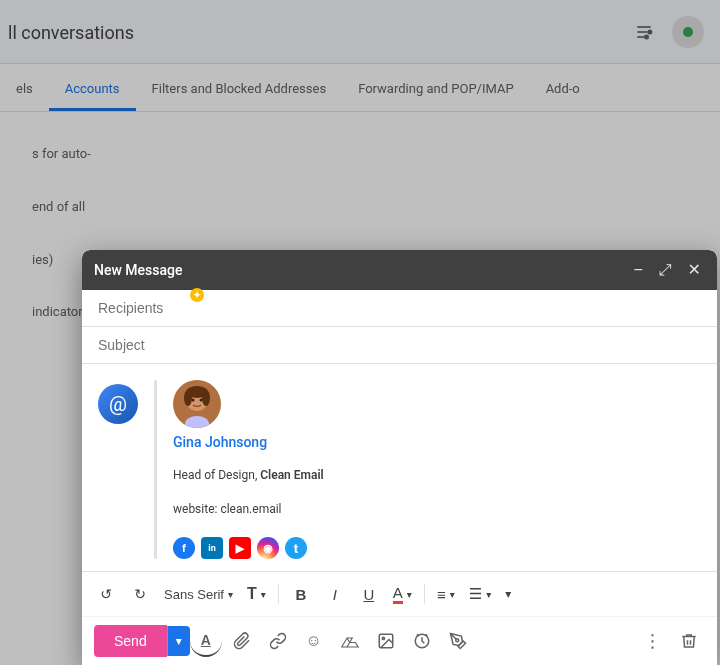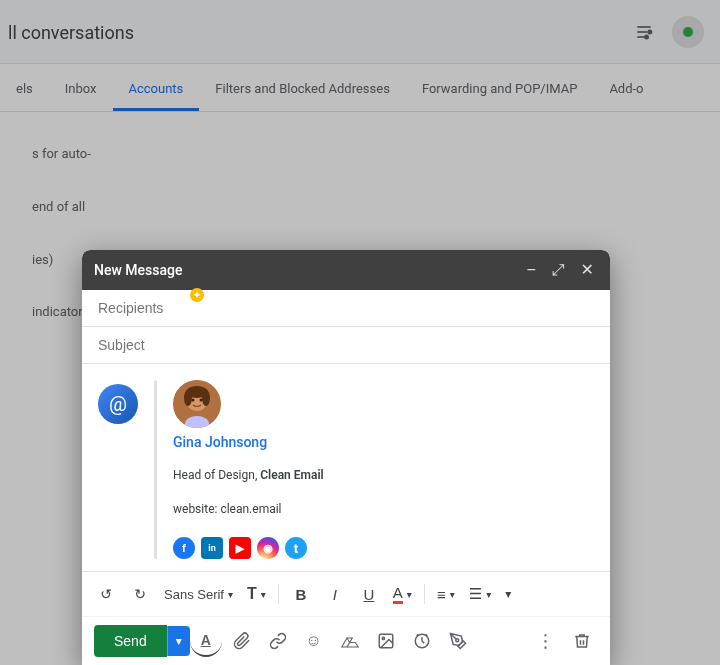--- a/index.html
+++ b/index.html
@@ -108,21 +108,21 @@
       top: 0; left: 0; right: 0; bottom: 0;
       background: rgba(0,0,0,0.25);
       z-index: 10;
     }
 
     
     .compose-window {
       position: absolute;
       bottom: 0;
       left: 82px;
-      width: 528px;
+      width: 635px;
       background: #fff;
       border-radius: 8px 8px 0 0;
       box-shadow: 0 8px 30px rgba(0,0,0,0.4);
       z-index: 20;
       display: flex;
       flex-direction: column;
       overflow: hidden;
     }
 
     .compose-header {
@@ -327,21 +327,21 @@
       background: #fff;
       border-top: 1px solid #f1f3f4;
     }
 
     .send-btn-group {
       display: flex;
       align-items: center;
     }
 
     .send-btn {
-      background: #15803d;
+      background: #ec4899;
       color: #fff;
       border: none;
       border-radius: 4px 0 0 4px;
       padding: 8px 20px;
       font-size: 14px;
       font-weight: 500;
       cursor: pointer;
     }
 
     .send-dropdown-btn {
@@ -409,21 +409,20 @@
       </svg>
     </button>
     <div class="status-dot">
       <div class="green-dot"></div>
     </div>
   </div>
 </div>
 
 <div class="tab-bar">
   <div class="tab-item">els</div>
-  <div class="tab-item">Inbox</div>
   <div class="tab-item active">Accounts</div>
   <div class="tab-item">Filters and Blocked Addresses</div>
   <div class="tab-item">Forwarding and POP/IMAP</div>
   <div class="tab-item">Add-o</div>
 </div>
 
 <div class="content-area">
   <div style="display:flex; gap:32px;">
     <div>
       <div class="bg-content-row">s for auto-</div>

